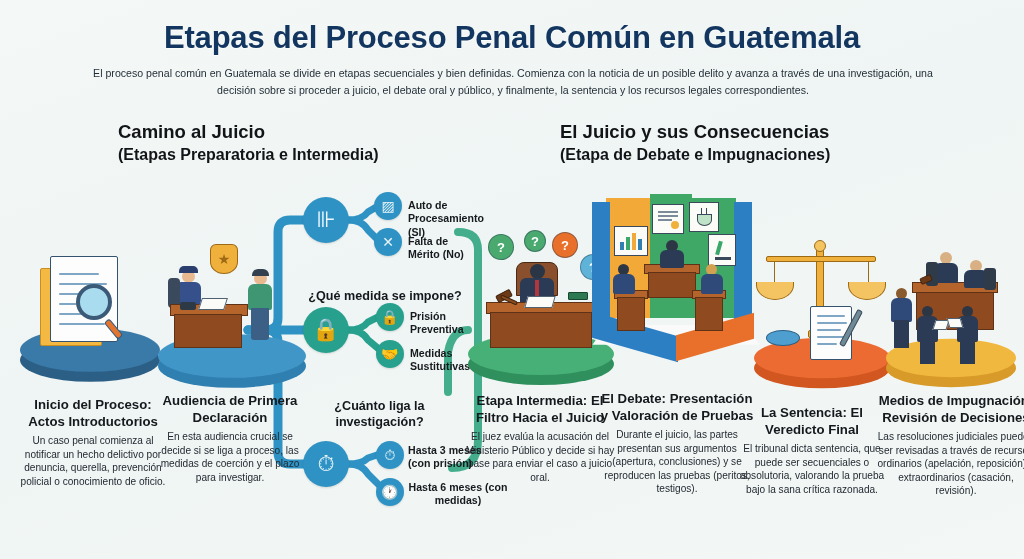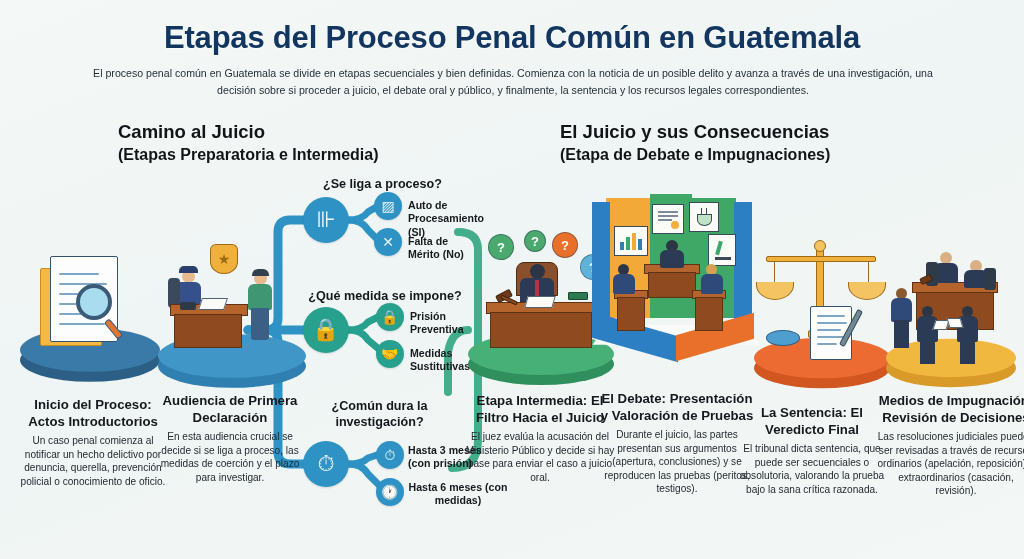--- a/index.html
+++ b/index.html
@@ -232,35 +232,34 @@
     <div class="deskdark" style="left:16px; top:78px; width:68px; height:34px;"></div>
     <div class="blk" style="left:42px; top:62px; width:26px; height:12px; background:#fbfbf7; border:1.2px solid #50616f; transform:skewX(-18deg);"></div>
     <div class="blk" style="left:22px; top:66px; width:16px; height:8px; background:#2d3a46; border-radius:2px;"></div>
 
     <div class="person-head" style="left:96px; top:36px; width:13px; height:13px; background:#e8b88e;"></div>
     <div class="blk" style="left:94px; top:33px; width:17px; height:7px; background:#33404f; border-radius:6px 6px 0 0;"></div>
     <div class="person-body" style="left:90px; top:48px; width:24px; height:26px; background:#3e9673;"></div>
     <div class="blk" style="left:93px; top:72px; width:18px; height:32px; background:#3c5f86; border-radius:0 0 3px 3px;"></div>
   </div>
 
-  <div class="qlabel" id="q1">¿Se liga a proceso?</div>
   <div class="node big nd-blue" style="left:303px; top:197px;">⊪</div>
   <div class="node sm nd-blue" style="left:374px; top:192px;">▨</div>
   <div class="node sm nd-blue" style="left:374px; top:228px;">✕</div>
   <div class="btext" style="left:408px; top:199px; width:72px;">Auto de Procesamiento (SI)</div>
   <div class="btext" style="left:408px; top:235px; width:64px;">Falta de Mérito (No)</div>
 
   <div class="qlabel" id="q2">¿Qué medida se impone?</div>
   <div class="node big nd-teal" style="left:303px; top:307px;">🔒</div>
   <div class="node sm nd-teal" style="left:376px; top:303px;">🔒</div>
   <div class="node sm nd-teal" style="left:376px; top:340px;">🤝</div>
   <div class="btext" style="left:410px; top:310px; width:78px;">Prisión Preventiva</div>
   <div class="btext" style="left:410px; top:347px; width:78px;">Medidas Sustitutivas</div>
 
-  <div class="qlabel" id="q3">¿Común dura la investigación?</div>
+  <div class="qlabel" id="q3">¿Cuánto liga la investigación?</div>
   <div class="node big nd-blue" style="left:303px; top:441px;">⏱</div>
   <div class="node sm nd-blue" style="left:376px; top:441px; background:#2e93c4;">⏱</div>
   <div class="node sm nd-blue" style="left:376px; top:478px;">🕐</div>
   <div class="btext" style="left:408px; top:444px; width:98px; text-align:left;">Hasta 3 meses (con prisión)</div>
   <div class="btext" style="left:408px; top:481px; width:100px; text-align:center;">Hasta 6 meses (con medidas)</div>
 
   <div class="scene" id="scene-3" style="left:462px; top:226px; width:160px; height:160px;">
     <div class="disc" style="left:6px; top:88px; width:146px; height:100px; background:#2f8f5d;"></div>
     <div class="disc" style="left:6px; top:78px; width:146px; height:100px; background:#46b077;"></div>
     <div class="bubble" style="left:26px; top:8px; width:26px; height:26px; background:#4aa96f;">?</div>

